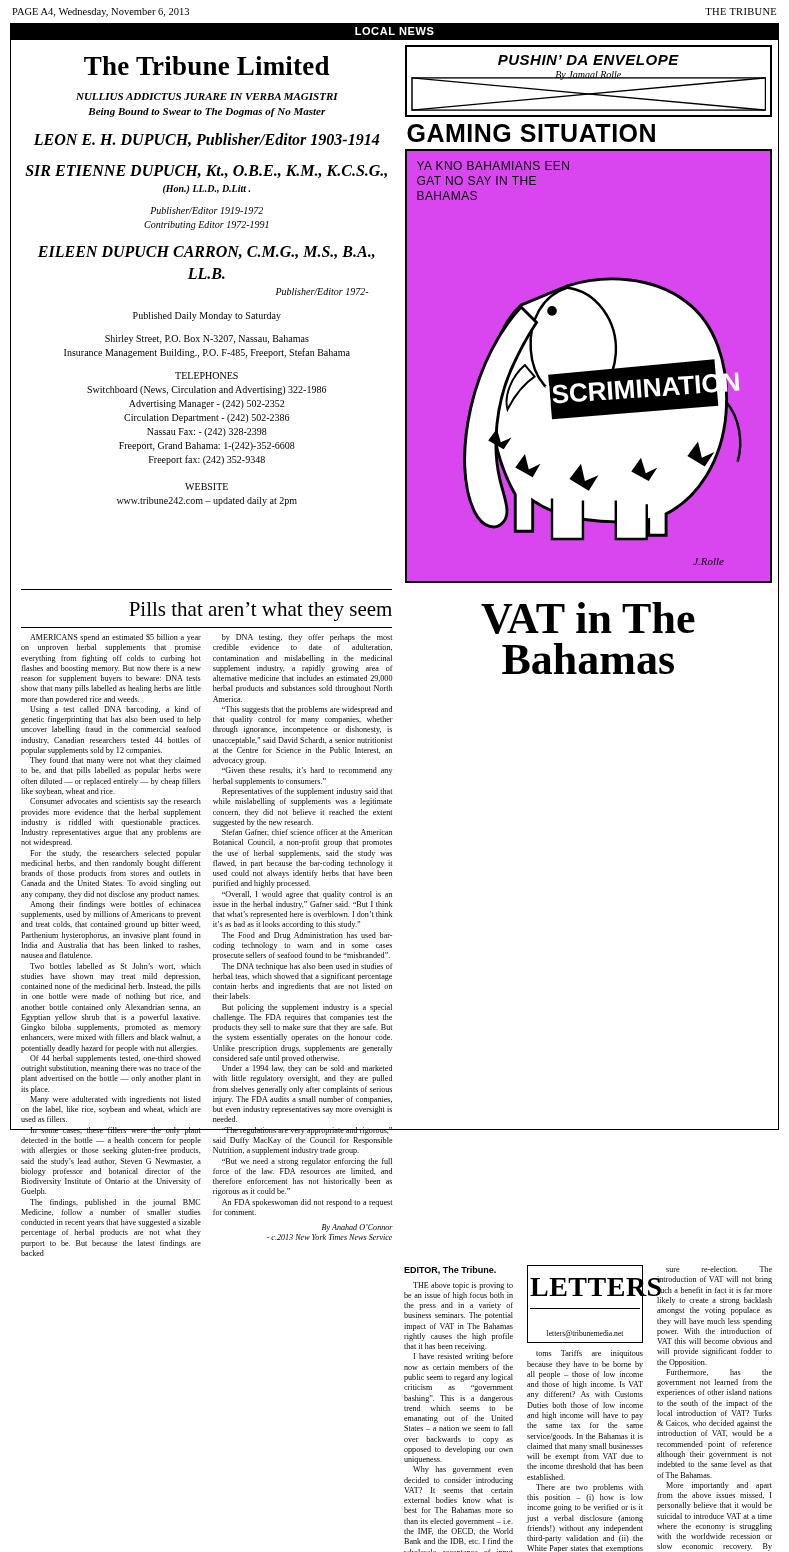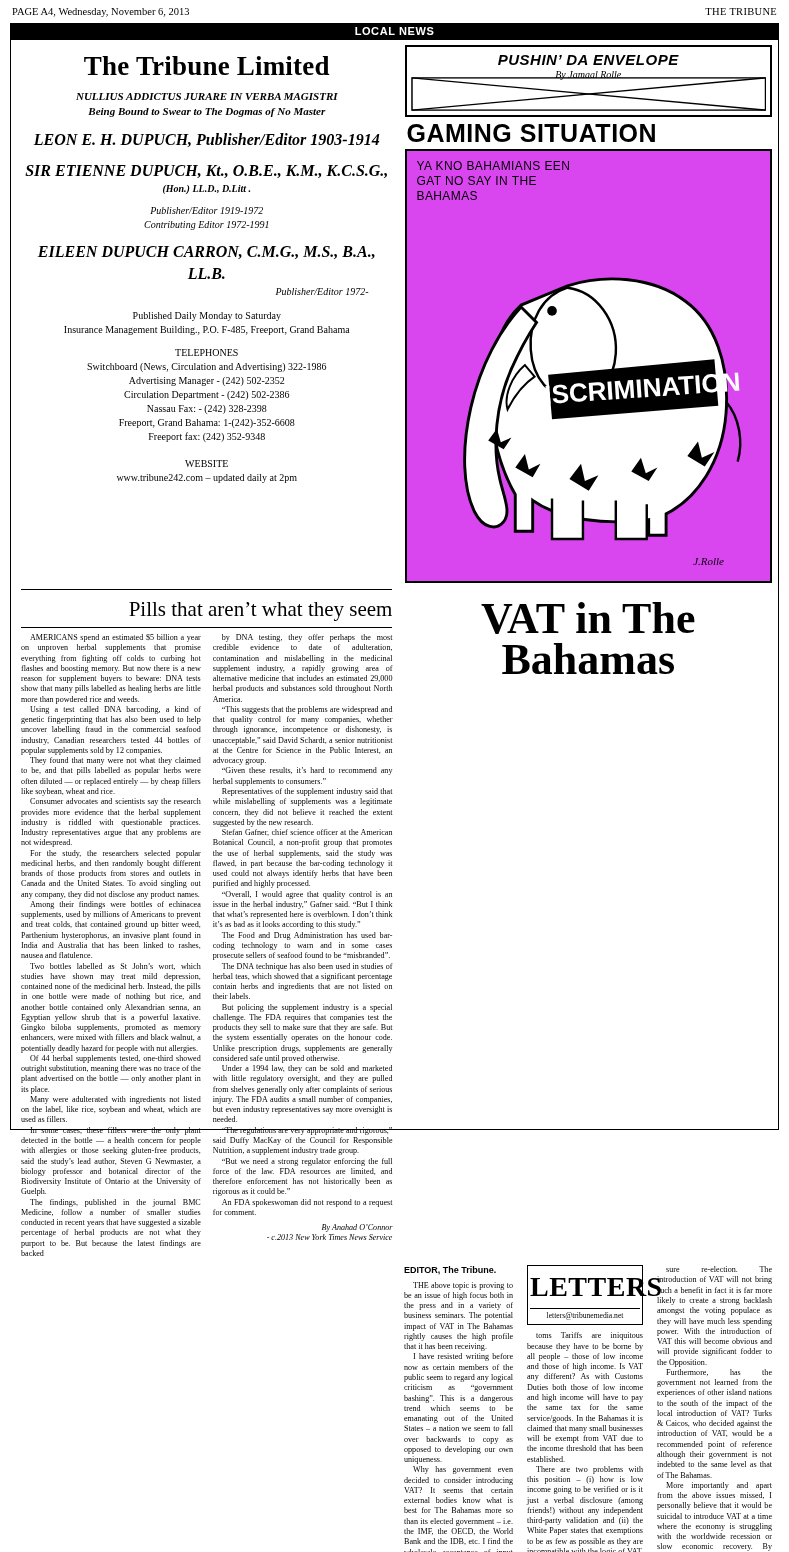--- a/index.html
+++ b/index.html
@@ -57,21 +57,21 @@
   
   .vat-title{font-family:"Liberation Serif",serif;font-weight:bold;font-size:44px;line-height:1.02;text-align:center;margin:14px 0 2px 0;}
 
   
   .letters-area{display:flex;margin-top:6px;}
   .lt-col{box-sizing:border-box;font-size:8.1px;line-height:1.27;text-align:justify;}
   .lt-col p{margin:0;text-indent:9px;}
   .lt-head{font-family:"Liberation Sans",sans-serif;font-weight:bold;font-size:9px;margin-bottom:4px;}
   .letters-badge{border:1px solid #000;text-align:center;padding:3px 2px 4px 2px;margin-bottom:6px;}
   .letters-badge .big{font-family:"Liberation Serif",serif;font-weight:bold;font-size:28px;letter-spacing:.5px;}
-  .letters-badge .mail{font-size:7.6px;border-top:1px solid #000;margin-top:3px;padding-top:2px;}
+  .letters-badge .mail{font-size:7.6px;border-top:1px solid #000;margin-top:3px;padding-top:20px;}
 </style>
 </head>
 <body>
 
 <div class="page">
 
   <div class="runhead">
     <div class="left">PAGE A4, Wednesday, November 6, 2013</div>
     <div class="right">THE TRIBUNE</div>
   </div>
@@ -87,21 +87,22 @@
         <div class="mh-motto">NULLIUS ADDICTUS JURARE IN VERBA MAGISTRI</div>
         <div class="mh-motto sub">Being Bound to Swear to The Dogmas of No Master</div>
         <div class="mh-name">LEON E. H. DUPUCH, Publisher/Editor 1903-1914</div>
         <div class="mh-name" style="margin-top:10px">SIR ETIENNE DUPUCH, Kt., O.B.E., K.M., K.C.S.G.,</div>
         <div class="mh-name small" style="margin-top:0">(Hon.) LL.D., D.Litt .</div>
         <div class="mh-role">Publisher/Editor 1919-1972</div>
         <div class="mh-role" style="margin-top:0">Contributing Editor 1972-1991</div>
         <div class="mh-name">EILEEN DUPUCH CARRON, C.M.G., M.S., B.A., LL.B.</div>
         <div class="mh-role" style="margin-top:0;text-align:right;padding-right:22px">Publisher/Editor 1972-</div>
         <div class="mh-block">Published Daily Monday to Saturday</div>
-        <div class="mh-block" style="margin-top:0">Insurance Management Building., P.O. F-485, Freeport, Grand Bahama</div>
+        <div class="mh-block" style="margin-top:9px">Shirley Street, P.O. Box N-3207, Nassau, Bahamas</div>
+        <div class="mh-block" style="margin-top:0">Insurance Management Building., P.O. F-485, Freeport, Stefan Bahama</div>
         <div class="mh-head" style="margin-top:10px">TELEPHONES</div>
         <div class="mh-block" style="margin-top:2px">Switchboard (News, Circulation and Advertising) 322-1986</div>
         <div class="mh-block" style="margin-top:0">Advertising Manager - (242) 502-2352</div>
         <div class="mh-block" style="margin-top:0">Circulation Department - (242) 502-2386</div>
         <div class="mh-block" style="margin-top:0">Nassau Fax: - (242) 328-2398</div>
         <div class="mh-block" style="margin-top:0">Freeport, Grand Bahama: 1-(242)-352-6608</div>
         <div class="mh-block" style="margin-top:0">Freeport fax: (242) 352-9348</div>
         <div class="mh-head" style="margin-top:14px">WEBSITE</div>
         <div class="mh-block" style="margin-top:2px">www.tribune242.com – updated daily at 2pm</div>
       </div>

